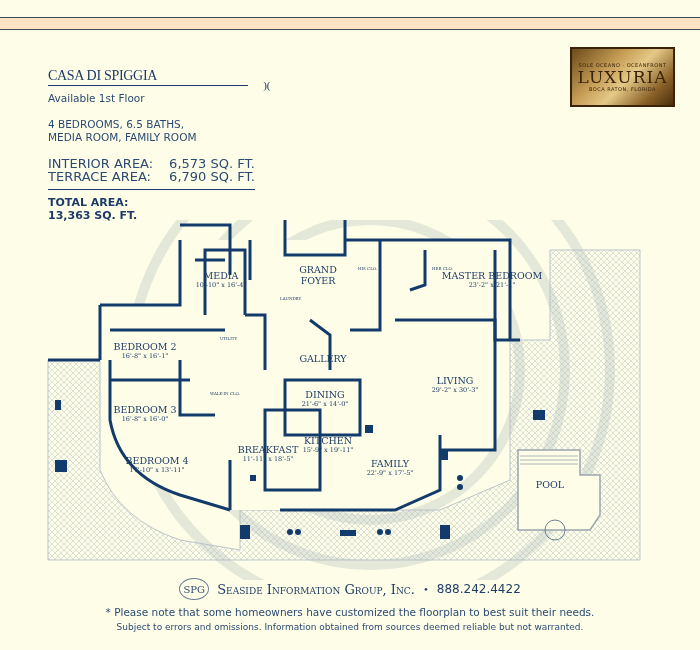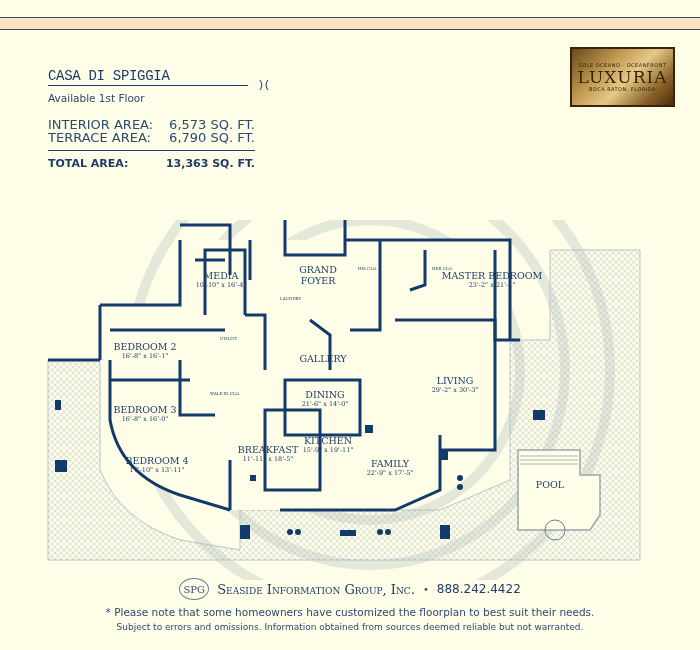--- a/index.html
+++ b/index.html
@@ -1,27 +1,27 @@
 <!DOCTYPE html>
 <html><head>
 <meta charset="utf-8">
 <style>
   html,body{margin:0;padding:0;}
   body{width:700px;height:650px;background:#fefee8;position:relative;overflow:hidden;font-family:"DejaVu Sans",sans-serif;color:#1f3d66;}
   .topband{position:absolute;left:0;top:17px;width:700px;height:11px;background:#fde3c2;border-top:1px solid #3c4a55;border-bottom:1px solid #3c4a55;}
   .info{position:absolute;left:48px;top:68px;width:215px;}
-  .title{font-family:Liberation Mono, monospace;font-size:14px;color:#1d3b66;letter-spacing:-0.3px;border-bottom:1px solid #1d3b66;padding-bottom:1px;width:200px;position:relative;}
+  .title{font-family:Liberation Serif, serif;font-size:14px;color:#1d3b66;letter-spacing:-0.3px;border-bottom:1px solid #1d3b66;padding-bottom:1px;width:200px;position:relative;}
   .title .flourish{position:absolute;right:-22px;bottom:-6px;font-size:11px;color:#1d3b66;}
   .info .line{font-size:10.5px;line-height:13px;color:#2b4a72;}
   .avail{margin-top:6px;}
   .rooms{margin-top:13px;}
   .areas{margin-top:13px;}
   .row{display:flex;justify-content:space-between;width:207px;font-size:13px;line-height:13px;color:#2b4a72;}
   .sep{width:207px;border-top:1px solid #1d3b66;margin:6px 0 6px 0;}
-  .total{font-size:11px;font-weight:bold;color:#1d3b66;}
+  .total{font-size:11px;font-weight:bold;color:#1d3b66;flex-direction:column;}
   .logo{position:absolute;left:570px;top:47px;width:105px;height:60px;background:linear-gradient(135deg,#6b4a1a,#c59d55 35%,#e5c988 55%,#8a6228 80%,#4a2e0c);border:2px solid #3a230a;box-sizing:border-box;display:flex;flex-direction:column;align-items:center;justify-content:center;color:#3a230a;}
   .logo .sub{font-size:5px;letter-spacing:0.5px;}
   .logo .main{font-family:"DejaVu Serif",serif;font-size:17px;letter-spacing:1px;line-height:18px;}
   .plan{position:absolute;left:40px;top:220px;width:640px;height:360px;}
   .footer{position:absolute;left:0;top:578px;width:700px;text-align:center;}
   .brand{display:flex;align-items:center;justify-content:center;gap:8px;font-family:"DejaVu Serif",serif;color:#1f3d66;}
   .spg{width:28px;height:20px;border:1.5px solid #6d7e93;border-radius:50%;font-size:10px;display:flex;align-items:center;justify-content:center;color:#2b4a72;}
   .company{font-size:13px;font-variant:small-caps;}
   .bullet{font-size:10px;}
   .phone{font-family:"DejaVu Sans",sans-serif;font-size:12px;}
@@ -32,20 +32,24 @@
   .rsmall{font-family:"DejaVu Serif",serif;fill:#1d3b66;font-size:4px;}
 </style>
 </head>
 <body>
 
 <div class="topband"></div>
 
 <div class="info">
   <div class="title"><span>CASA DI SPIGGIA</span><span class="flourish">)(</span></div>
   <div class="line avail">Available 1st Floor</div>
+  <div class="rooms">
+    <div class="line">4 BEDROOMS, 6.5 BATHS,</div>
+    <div class="line">MEDIA ROOM, FAMILY ROOM</div>
+  </div>
   <div class="areas">
     <div class="row">
         <span>INTERIOR AREA:</span>
         <span>6,573 SQ. FT.</span>
       </div>
     <div class="row">
         <span>TERRACE AREA:</span>
         <span>6,790 SQ. FT.</span>
       </div>
   </div>

